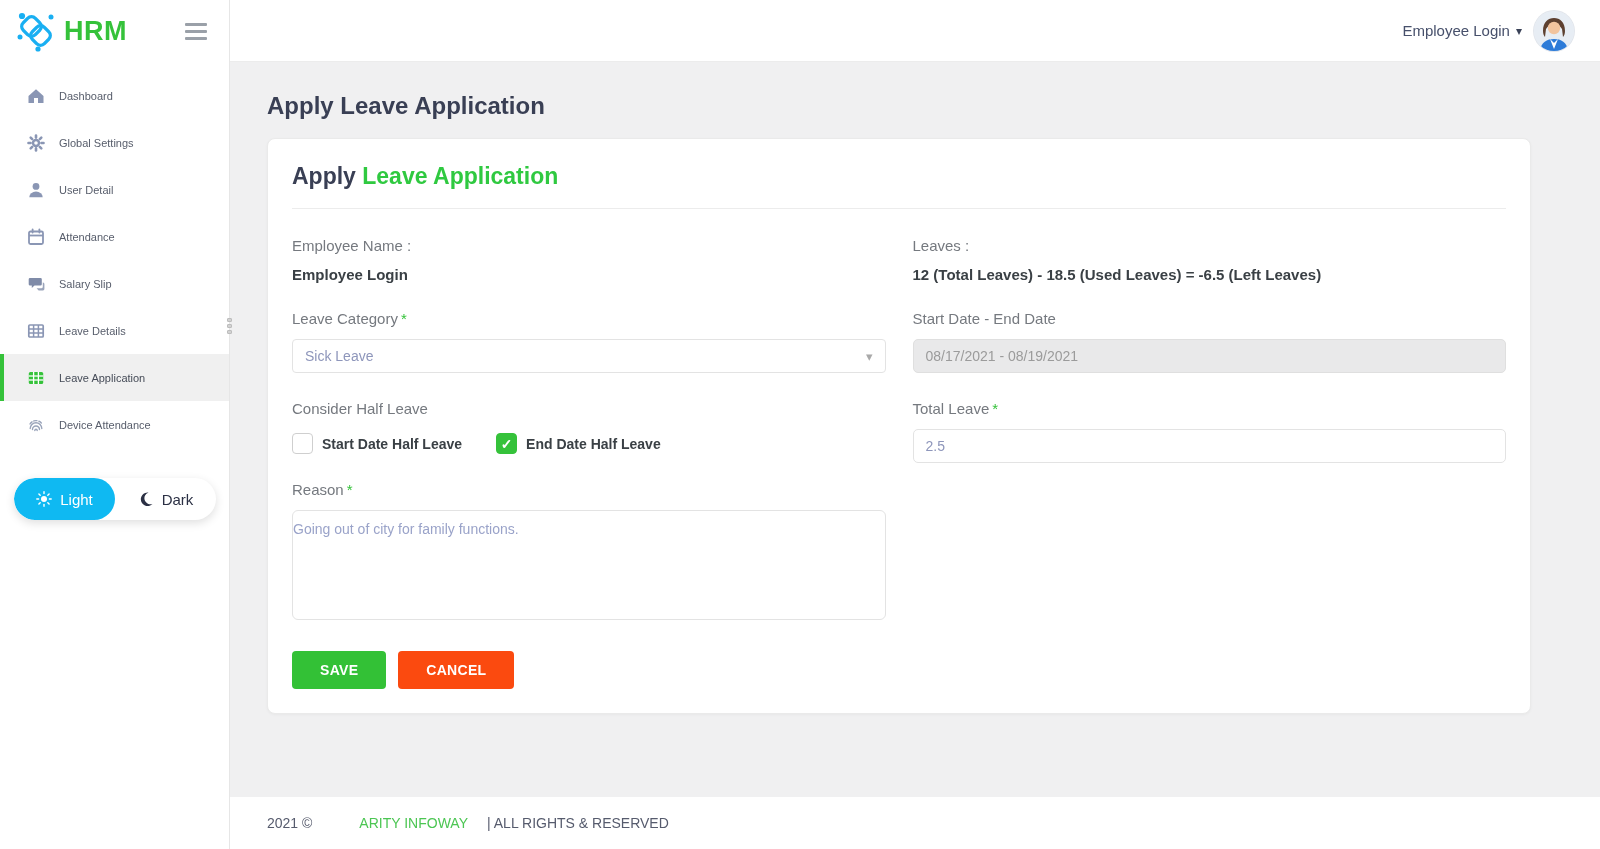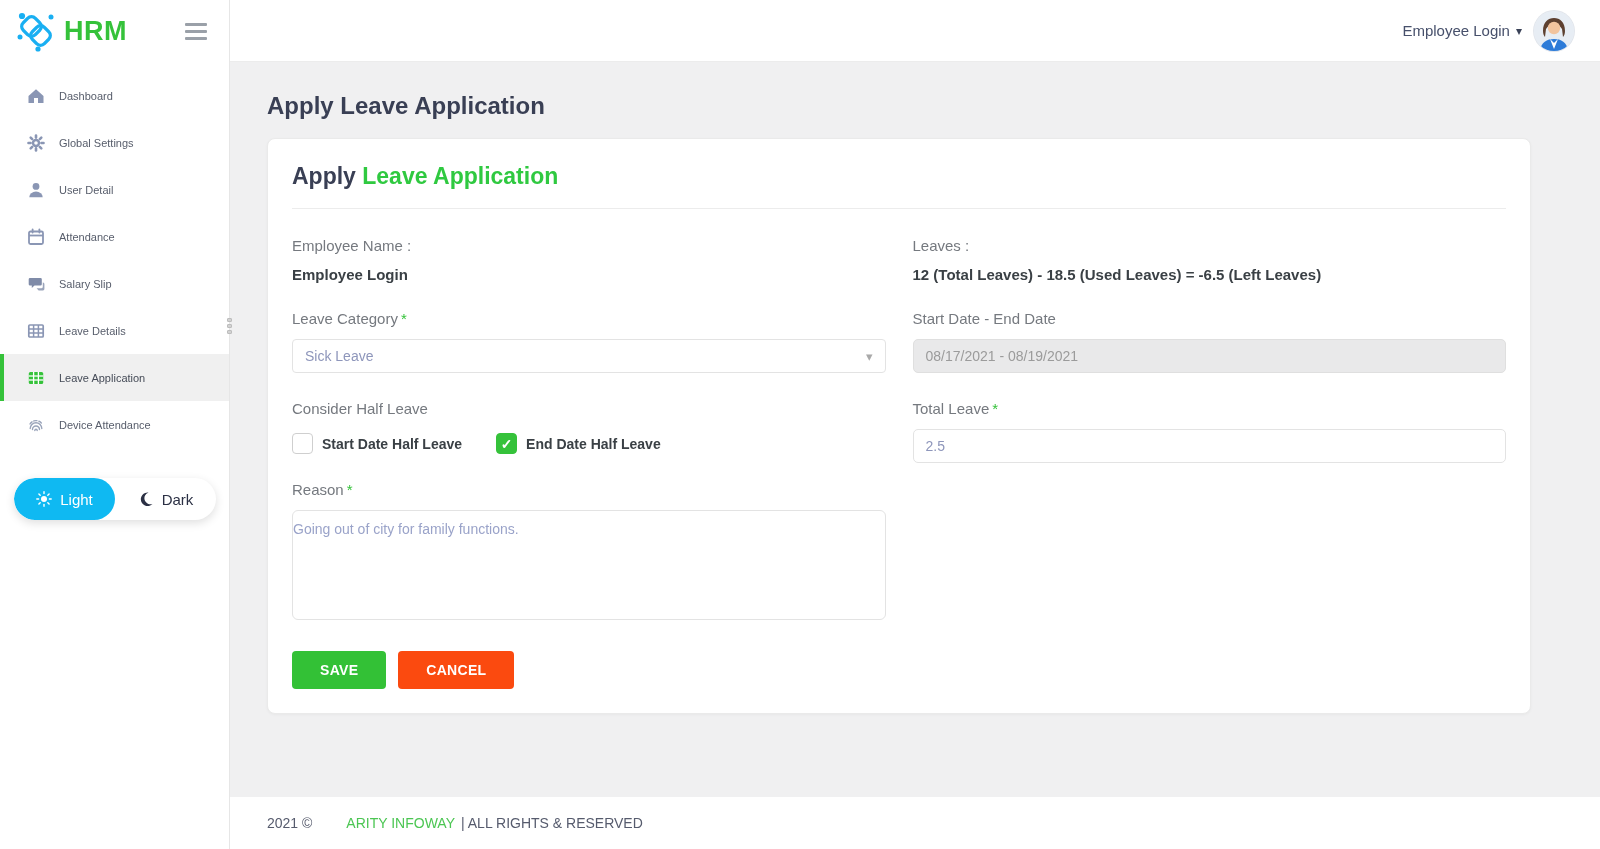--- a/index.html
+++ b/index.html
@@ -68,21 +68,21 @@
   .check-label { font-size:14px; font-weight:bold; color:#3a4045; }
 
   textarea.reason { width:100%; height:110px; border:1px solid #e3e3e3; border-radius:6px; padding:10px 0; font-size:14px; font-family:"Liberation Sans", sans-serif; color:#8e96bb; resize:none; outline:none; }
   textarea.reason::placeholder { color:#9aa3c9; }
 
   .btn-row { display:flex; gap:12px; margin-top:4px; }
   .btn { border:none; border-radius:4px; height:38px; padding:0 28px; font-size:14px; font-weight:bold; color:#fff; cursor:pointer; font-family:"Liberation Sans", sans-serif; letter-spacing:.3px; }
   .btn-save { background:#33c136; }
   .btn-cancel { background:#fb4a0f; }
 
-  .footer { height:52px; background:#fff; display:flex; align-items:center; padding-left:37px; font-size:14px; color:#565b6d; gap:6px; }
+  .footer { height:52px; background:#fff; display:flex; align-items:center; padding-left:37px; font-size:14px; color:#565b6d; gap:19px; }
   .footer .link { color:#4cc653; cursor:pointer;margin-left:28px; }
 
   svg { display:block; }
 </style>
 </head>
 <body>
 
 <div class="app">
 
   <aside class="sidebar">

